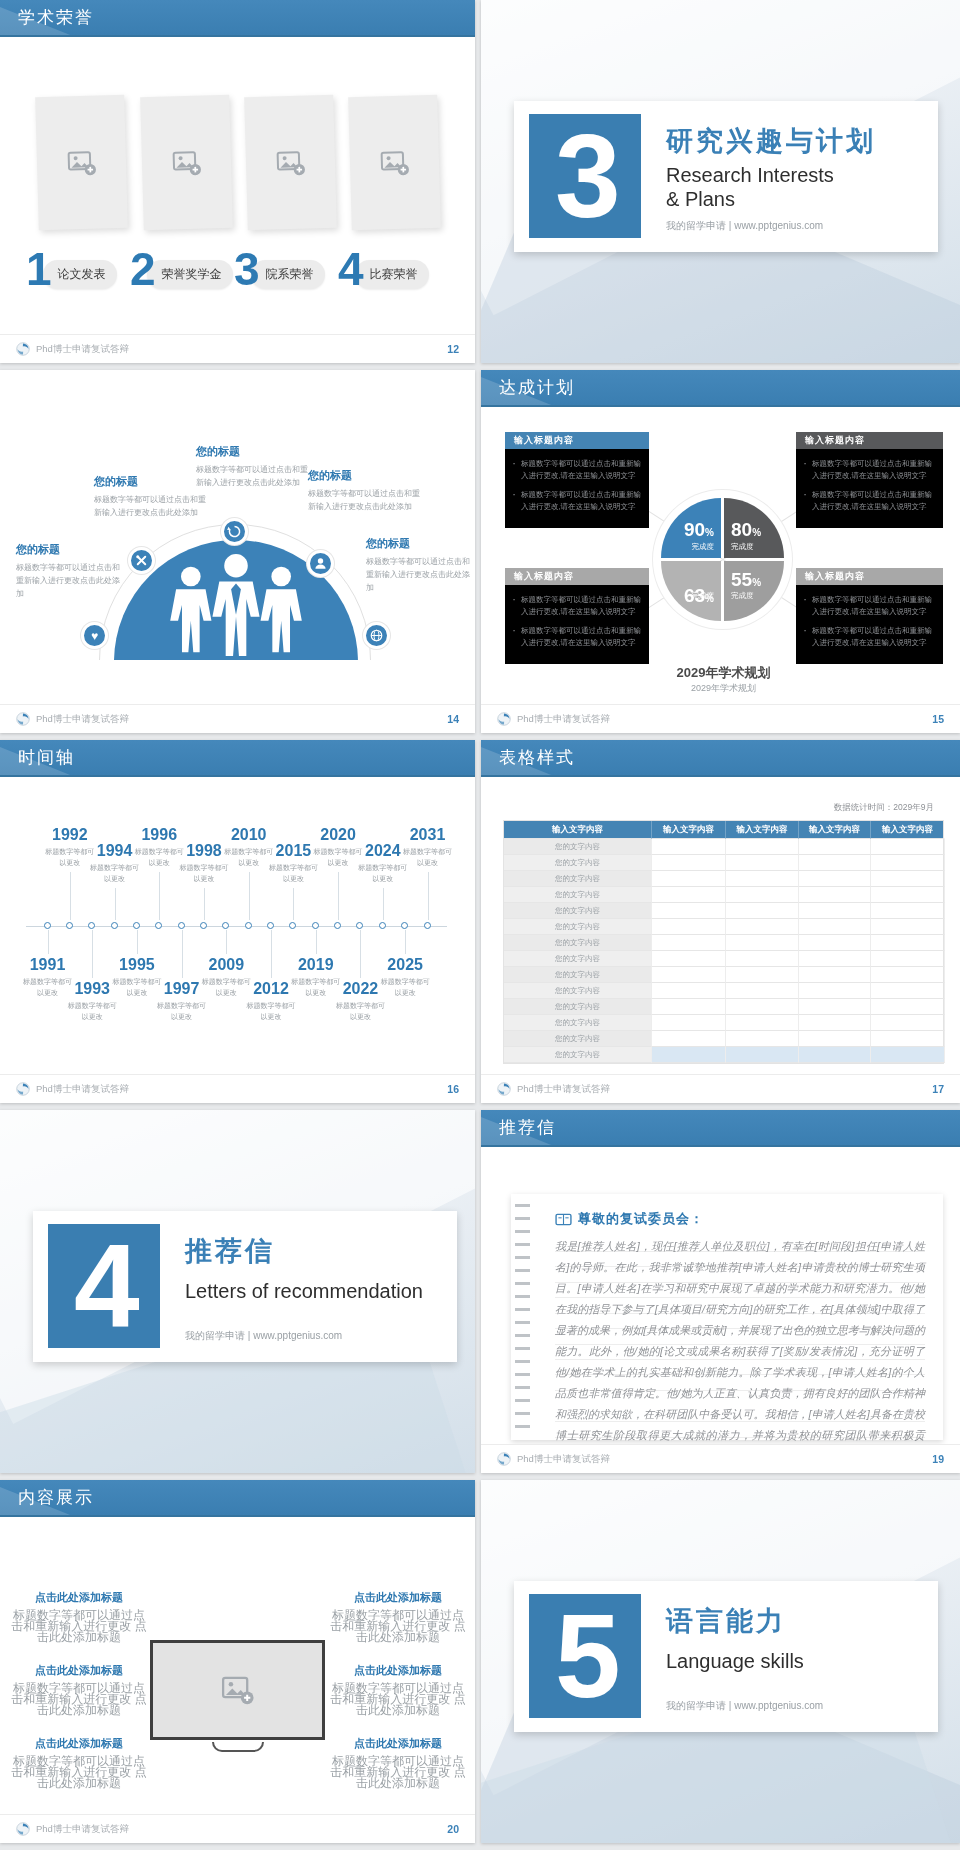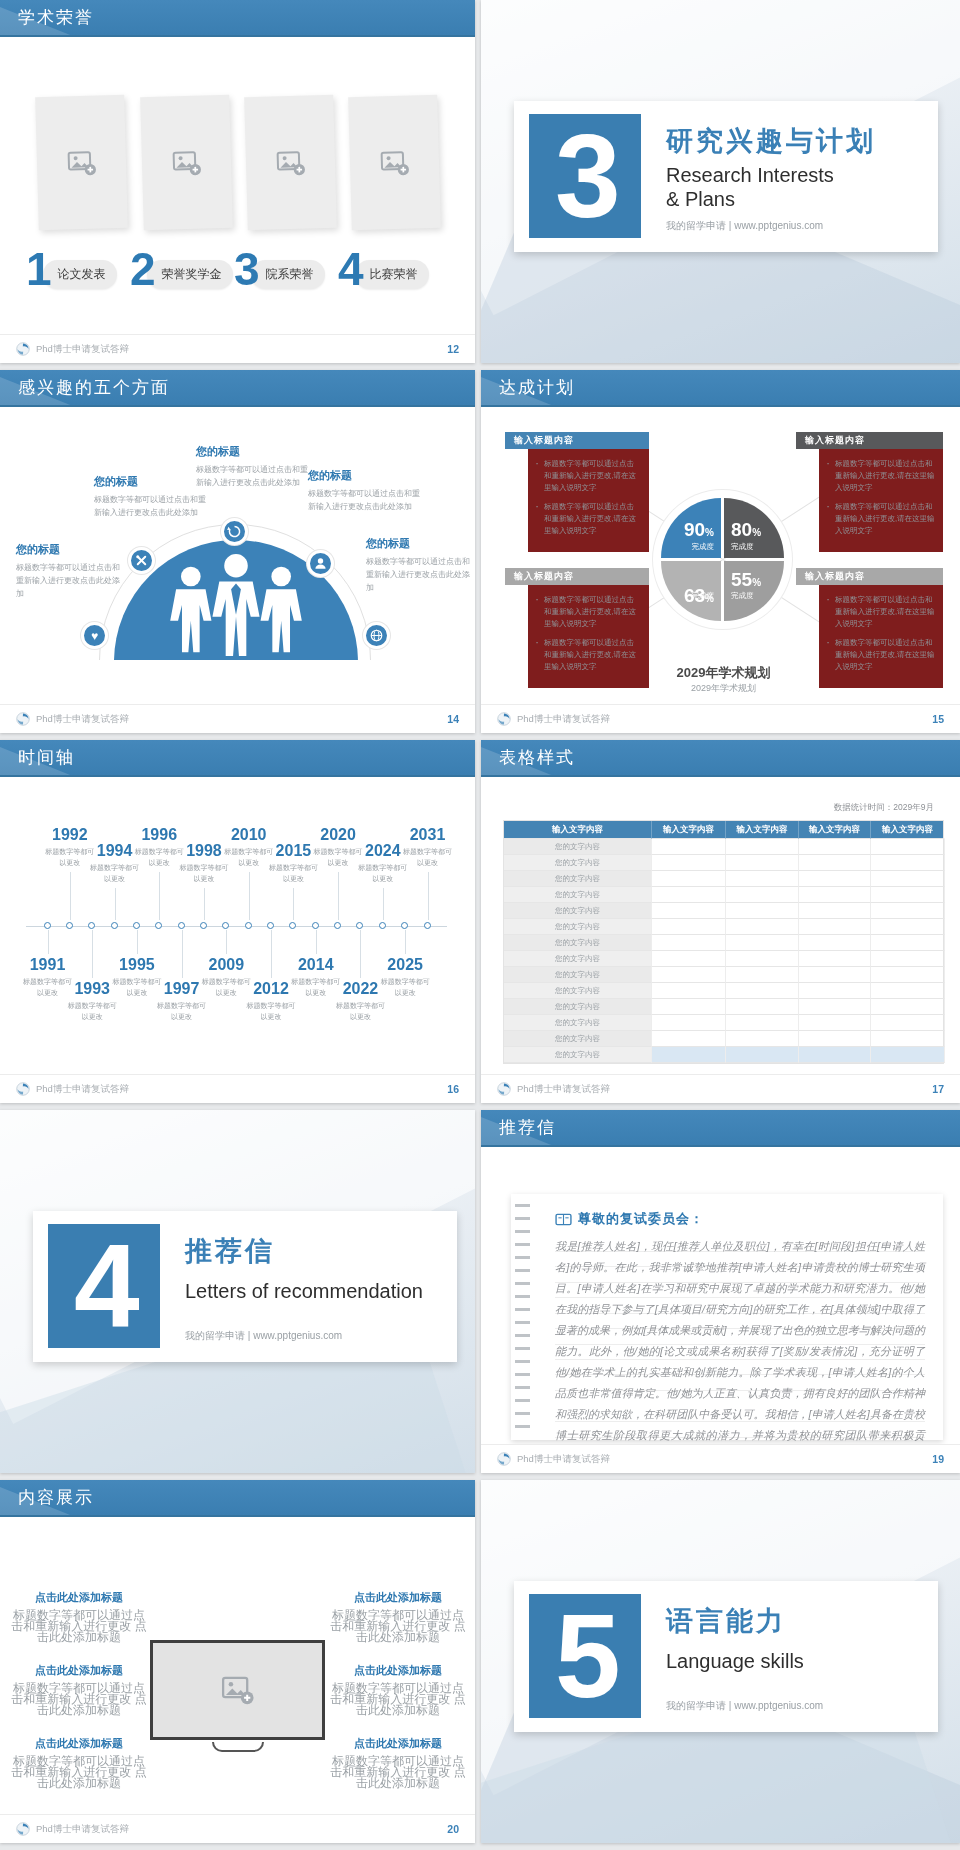--- a/index.html
+++ b/index.html
@@ -66,21 +66,21 @@
     border:3px solid #fff; box-shadow:0 0 0 1px #e6e6e6; display:flex; align-items:center; justify-content:center;
     color:#fff; font-size:12px; z-index:4; }
   .int-icon svg { width:15px; height:15px; }
 
   
   .plan-box { position:absolute; width:144px; }
   .plan-box.right { width:147px; }
   .plan-box-h { height:17px; display:flex; align-items:center; padding-left:9px; color:#fff;
     font-size:9px; font-weight:bold; letter-spacing:1px; }
   .plan-box-h.blue { background:#4484b4; } .plan-box-h.dark { background:#58595b; } .plan-box-h.gray { background:#a8a8a8; }
-  .plan-box-b { background:#7f1d1d; padding:9px 8px 8px 6px;margin-left:23px; }
+  .plan-box-b { background:#000000; padding:9px 8px 8px 6px; }
   .plan-box-b li { list-style:none; position:relative; padding-left:10px; font-size:7.5px;
     color:#8f9296; line-height:12px; margin-bottom:7px; }
   .plan-box-b li::before { content:"·"; position:absolute; left:2px; top:0; font-weight:bold; color:#8f9296; }
   .plan-x { position:absolute; left:92px; top:189px; width:300px; height:1px; background:#e2e2e2; }
   .plan-pie { position:absolute; left:180px; top:128px; width:123px; height:123px; border-radius:50%;
     display:grid; grid-template-columns:60px 60px; grid-template-rows:60px 60px; gap:3px;
     box-shadow:0 0 0 8px #fff, 0 0 0 9px #ececec; }
   .quad { position:relative; color:#fff; }
   .quad .pct { position:absolute; font-size:19px; font-weight:bold; }
   .quad .pct small { font-size:10px; }
@@ -230,23 +230,20 @@
       <div class="div-title">研究兴趣与计划</div>
       <div class="div-sub">
         <div>Research Interests</div>
         <div>&amp; Plans</div>
       </div>
       <div class="div-brand">我的留学申请 | www.pptgenius.com</div>
     </div>
   </div>
 
   <div class="slide">
-    <div class="s-header">
-      <span>感兴趣的五个方面</span>
-    </div>
     <div class="int-block" style="left:196px;top:74px">
       <div class="int-title">您的标题</div>
       <div class="int-body">标题数字等都可以通过点击和重新输入进行更改点击此处添加</div>
     </div>
     <div class="int-block" style="left:94px;top:104px">
       <div class="int-title">您的标题</div>
       <div class="int-body">标题数字等都可以通过点击和重新输入进行更改点击此处添加</div>
     </div>
     <div class="int-block" style="left:308px;top:98px">
       <div class="int-title">您的标题</div>
@@ -437,21 +434,21 @@
           <div class="tl-year">2012</div>
           <div class="tl-cap">标题数字等都可以更改</div>
         </div>
 
         <div class="tl-item tl-top tier-b" style="left: 61.7647%;">
           <div class="tl-year">2015</div>
           <div class="tl-cap">标题数字等都可以更改</div>
         </div>
 
         <div class="tl-item tl-bottom tier-a" style="left: 66.4706%;">
-          <div class="tl-year">2014</div>
+          <div class="tl-year">2019</div>
           <div class="tl-cap">标题数字等都可以更改</div>
         </div>
 
         <div class="tl-item tl-top tier-a" style="left: 71.1765%;">
           <div class="tl-year">2020</div>
           <div class="tl-cap">标题数字等都可以更改</div>
         </div>
 
         <div class="tl-item tl-bottom tier-b" style="left: 75.8824%;">
           <div class="tl-year">2022</div>

